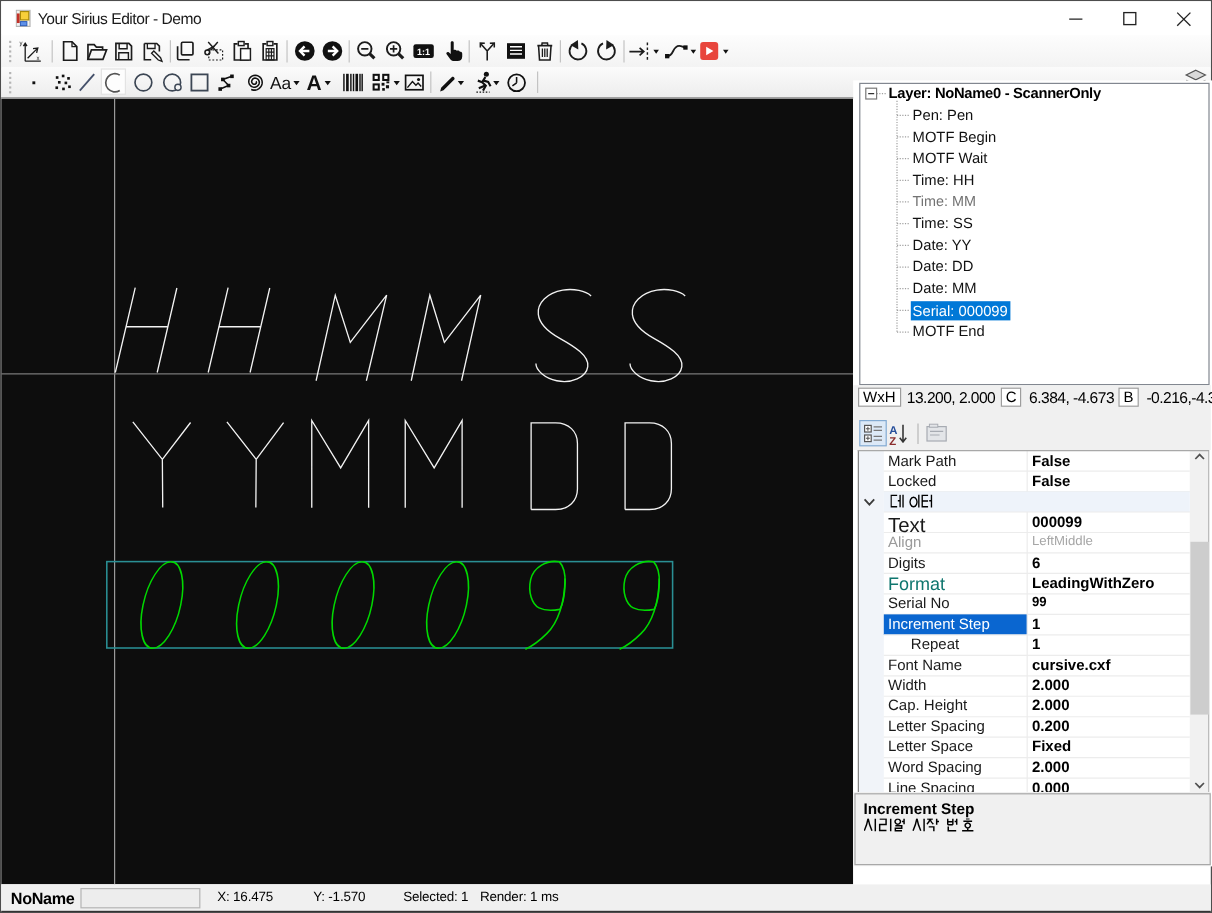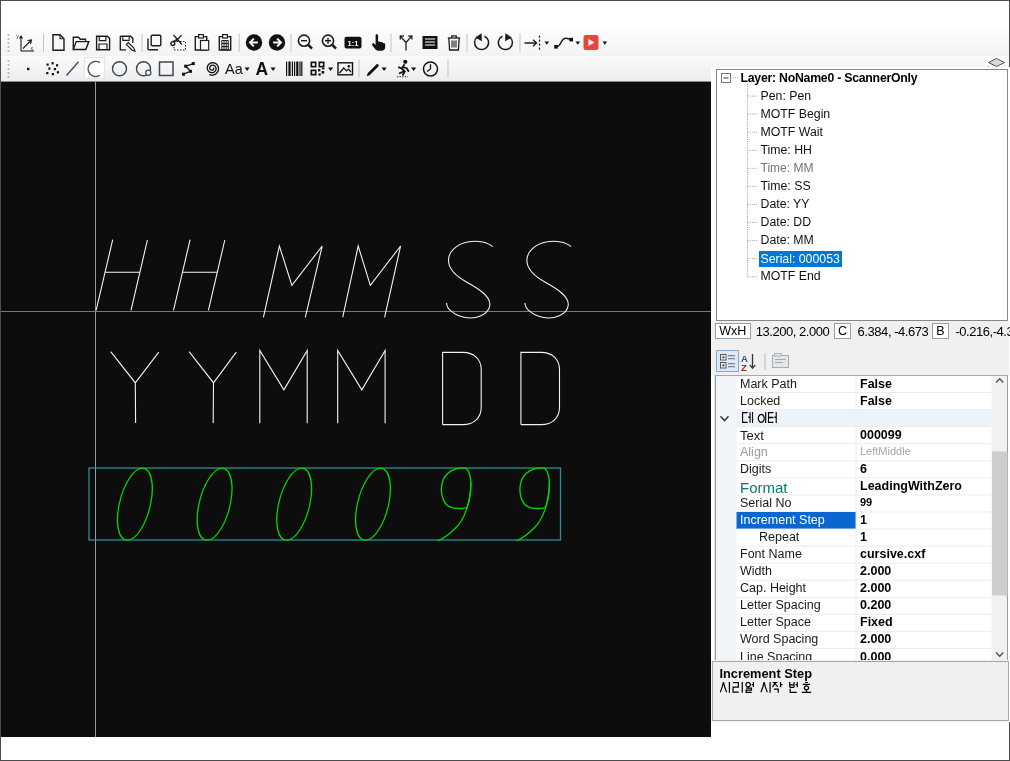--- a/index.html
+++ b/index.html
@@ -5,20 +5,37 @@
 * { margin:0; padding:0; box-sizing:border-box; }
 html,body { width:1010px; height:761px; overflow:hidden; background:#fff;
   font-family:"Liberation Sans", sans-serif; }
 .abs { position:absolute; }
 #win { position:absolute; left:0; top:0; width:1010px; height:761px;
   box-shadow: inset 0 0 0 1px #4d4d4d; background:#fff; overflow:hidden; }
 </style>
 </head>
 <body>
 <div id="win">
+  <div class="abs" style="left:1px;top:1px;width:1008px;height:28px;background:#fff;">
+    <svg class="abs" style="left:12px;top:7px" width="13" height="15" viewBox="0 0 13 15">
+      <rect x="0.5" y="0.5" width="11.5" height="13.5" fill="#f2f2f2" stroke="#b4b4b4" stroke-width="1"></rect>
+      <rect x="1" y="3.2" width="2.4" height="8" fill="#c23128"></rect>
+      <rect x="4" y="1.6" width="7" height="7" fill="#f7cf3a" stroke="#a88908" stroke-width="1"></rect>
+      <rect x="4" y="10" width="5.4" height="3.4" fill="#5e90e8" stroke="#2a5bb8" stroke-width="0.8"></rect>
+    </svg>
+    <div class="abs" style="left:30.5px;top:7px;font-size:13px;letter-spacing:-0.4px;color:#1a1a1a;">Your Sirius Editor - Demo</div>
+    <svg class="abs" style="left:880px;top:0" width="128" height="28" viewBox="0 0 128 28">
+      <g stroke="#222" stroke-width="1.1" fill="none">
+        <line x1="10" y1="15" x2="21" y2="15"></line>
+        <rect x="55.5" y="9.5" width="10" height="10"></rect>
+        <line x1="100" y1="9.5" x2="111" y2="20.5"></line>
+        <line x1="111" y1="9.5" x2="100" y2="20.5"></line>
+      </g>
+    </svg>
+  </div>
   <div class="abs" style="left:1px;top:29px;width:1008px;height:27px;background:linear-gradient(#fdfdfd,#f3f3f3);">
     <svg width="1008" height="27" viewBox="0 0 1008 27">
 <rect x="6.6" y="5" width="1.8" height="1.8" fill="#b5b5b5"></rect>
 <rect x="6.6" y="9" width="1.8" height="1.8" fill="#b5b5b5"></rect>
 <rect x="6.6" y="13" width="1.8" height="1.8" fill="#b5b5b5"></rect>
 <rect x="6.6" y="17" width="1.8" height="1.8" fill="#b5b5b5"></rect>
 <rect x="6.6" y="21" width="1.8" height="1.8" fill="#b5b5b5"></rect>
 <g stroke="#1c1c1c" fill="none" stroke-width="1.1">
           <path d="M20,22 L20,7.5 M18.5,9.5 L20,7 L21.5,9.5"></path>
           <path d="M20,22 L33,22"></path>
@@ -271,21 +288,21 @@
 <div style="position:absolute;left:24px;top:0.5px;font-size:12.3px;font-weight:bold;letter-spacing:-0.25px;white-space:nowrap;">Layer: NoName0 - ScannerOnly</div>
 <div style="position:absolute;left:44px;top:18.5px;font-size:12.3px;color:#111;white-space:nowrap;">Pen: Pen</div>
 <div style="position:absolute;left:44px;top:36.5px;font-size:12.3px;color:#111;white-space:nowrap;">MOTF Begin</div>
 <div style="position:absolute;left:44px;top:54.6px;font-size:12.3px;color:#111;white-space:nowrap;">MOTF Wait</div>
 <div style="position:absolute;left:44px;top:72.7px;font-size:12.3px;color:#111;white-space:nowrap;">Time: HH</div>
 <div style="position:absolute;left:44px;top:90.8px;font-size:12px;color:#737373;white-space:nowrap;">Time: MM</div>
 <div style="position:absolute;left:44px;top:108.8px;font-size:12.3px;color:#111;white-space:nowrap;">Time: SS</div>
 <div style="position:absolute;left:44px;top:126.9px;font-size:12.3px;color:#111;white-space:nowrap;">Date: YY</div>
 <div style="position:absolute;left:44px;top:145.0px;font-size:12.3px;color:#111;white-space:nowrap;">Date: DD</div>
 <div style="position:absolute;left:44px;top:163.0px;font-size:12.3px;color:#111;white-space:nowrap;">Date: MM</div>
-<div style="position:absolute;left:42px;top:180.7px;height:16px;background:#0078d7;color:#fff;font-size:12.3px;line-height:16px;padding:0 2px;white-space:nowrap;">Serial: 000053</div>
+<div style="position:absolute;left:42px;top:180.7px;height:16px;background:#0078d7;color:#fff;font-size:12.3px;line-height:16px;padding:0 2px;white-space:nowrap;">Serial: 000099</div>
 <div style="position:absolute;left:44px;top:199.2px;font-size:12.3px;color:#111;white-space:nowrap;">MOTF End</div>
     </div>
     <div class="abs" style="left:0;top:253.5px;width:298px;height:29px;background:#f0f0f0;">
       <div class="abs" style="left:3.7px;top:2px;width:36px;height:16.5px;background:#fff;border:1px solid #9d9d9d;font-size:12.5px;text-align:center;line-height:15px;">WxH</div>
       <div class="abs" style="left:44.7px;top:3.5px;font-size:13px;letter-spacing:-0.45px;white-space:nowrap;">13.200, 2.000</div>
       <div class="abs" style="left:123.1px;top:2px;width:17px;height:16.5px;background:#fff;border:1px solid #9d9d9d;font-size:12.5px;text-align:center;line-height:15px;">C</div>
       <div class="abs" style="left:146.6px;top:3.5px;font-size:13px;letter-spacing:-0.45px;white-space:nowrap;">6.384, -4.673</div>
       <div class="abs" style="left:220.9px;top:2px;width:17px;height:16.5px;background:#fff;border:1px solid #9d9d9d;font-size:12.5px;text-align:center;line-height:15px;">B</div>
       <div class="abs" style="left:244.4px;top:3.5px;font-size:13px;letter-spacing:-0.45px;white-space:nowrap;">-0.216,-4.38</div>
     </div>
@@ -348,21 +365,21 @@
         </svg>
 <div style="position:absolute;left:28.5px;top:2.0px;font-size:12.5px;color:#1a1a1a;white-space:nowrap;">Mark Path</div>
 <div style="position:absolute;left:148.5px;top:2.0px;font-size:12.5px;color:#000;font-weight:bold;white-space:nowrap;">False</div>
 <div style="position:absolute;left:28.5px;top:19.1px;font-size:12.5px;color:#1a1a1a;white-space:nowrap;">Locked</div>
 <div style="position:absolute;left:148.5px;top:19.1px;font-size:12.5px;color:#000;font-weight:bold;white-space:nowrap;">False</div>
 <svg style="position:absolute;left:30.0px;top:37.6px" width="50" height="14" viewBox="0 0 50 14">
           <g transform="scale(0.94,1.1)" stroke="#000" stroke-width="1.2" fill="none">
             <path d="M6,0.6 L0.6,0.6 L0.6,9.4 L6,9.4 M6.6,4.8 L8.6,4.8 M8.6,0.2 L8.6,9.8 M11.2,0 L11.2,10 M20.5,2.2 a3.1,3.6 0 1 0 0.001,0 Z M25.2,0 L25.2,10 M33.4,0.6 L28.2,0.6 L28.2,9.4 L33.4,9.4 M28.2,5 L33.4,5 M34.4,4.8 L36.4,4.8 M36.4,0 L36.4,10"></path>
           </g>
         </svg>
-<div style="position:absolute;left:28.5px;top:53.2px;font-size:13px;color:#1a1a1a;white-space:nowrap;">Text</div>
+<div style="position:absolute;left:28.5px;top:53.2px;font-size:17px;color:#1a1a1a;white-space:nowrap;">Text</div>
 <div style="position:absolute;left:148.5px;top:53.2px;font-size:12.5px;color:#000;font-weight:bold;white-space:nowrap;">000099</div>
 <div style="position:absolute;left:28.5px;top:70.2px;font-size:12.5px;color:#9b9b9b;white-space:nowrap;">Align</div>
 <div style="position:absolute;left:148.5px;top:70.2px;font-size:11px;color:#a6a6a6;font-weight:normal;white-space:nowrap;">LeftMiddle</div>
 <div style="position:absolute;left:28.5px;top:87.3px;font-size:12.5px;color:#1a1a1a;white-space:nowrap;">Digits</div>
 <div style="position:absolute;left:148.5px;top:87.3px;font-size:12.5px;color:#000;font-weight:bold;white-space:nowrap;">6</div>
 <div style="position:absolute;left:28.5px;top:104.4px;font-size:15px;color:#0f766e;white-space:nowrap;">Format</div>
 <div style="position:absolute;left:148.5px;top:104.4px;font-size:12.5px;color:#000;font-weight:bold;white-space:nowrap;">LeadingWithZero</div>
 <div style="position:absolute;left:28.5px;top:121.4px;font-size:12.5px;color:#1a1a1a;white-space:nowrap;">Serial No</div>
 <div style="position:absolute;left:148.5px;top:121.4px;font-size:11px;color:#000;font-weight:bold;white-space:nowrap;">99</div>
 <div style="position:absolute;left:28.5px;top:138.5px;font-size:12.5px;color:#fff;white-space:nowrap;">Increment Step</div>
@@ -387,13 +404,21 @@
     <div class="abs" style="left:0;top:592.5px;width:298px;height:62.5px;background:#f0f0f0;"></div>
     <div class="abs" style="left:0.5px;top:594px;width:297px;height:60px;background:#f0f0f0;border:1px solid #a8a8a8;">
       <div class="abs" style="left:7px;top:4px;font-size:12.8px;font-weight:bold;color:#000;">Increment Step</div>
       <svg class="abs" style="left:7px;top:20px" width="100" height="13" viewBox="0 0 100 13">
 <g transform="scale(1.07)" stroke="#000" stroke-width="1.15" fill="none">
             <path d="M3.2,0 C2.6,3.5 1.6,6.5 0.2,9.6 M3.2,0 C3.8,3.5 4.8,6.5 6.2,9.6 M8.8,0 L8.8,10 M12.2,0.5 L17.2,0.5 L17.2,4.8 L12.2,4.8 L12.2,9.5 L17.5,9.5 M20.8,0 L20.8,10 M26.3,0.4 a2.1,2.1 0 1 0 0.001,0 Z M29.6,2.4 L31.2,2.4 M31.2,0 L31.2,4.6 M24.4,5.8 L29.4,5.8 L29.4,7.6 L24.4,7.6 L24.4,9.7 L29.6,9.7 M41.2,0 C40.6,3.5 39.6,6.5 38.2,9.6 M41.2,0 C41.8,3.5 42.8,6.5 44.2,9.6 M46.8,0 L46.8,10 M49.2,0.4 L53.6,0.4 M51.4,0.4 C51.2,1.8 50.4,3.4 49,4.6 M51.4,0.6 C51.8,2 52.6,3.4 54,4.4 M56.6,0 L56.6,5 M56.6,2.4 L58.4,2.4 M50.4,6.6 L54.4,6.6 L54.4,10 M65.2,0 L65.2,5 M69.2,0 L69.2,5 M65.2,2.6 L69.2,2.6 M65.2,5 L69.2,5 M70.6,2.4 L72.2,2.4 M72.2,0 L72.2,5 M65.6,6.4 L65.6,9.6 L71.8,9.6 M79.4,0.3 L82.2,0.3 M77.4,2.2 L84.2,2.2 M80.8,3.6 a2.0,1.9 0 1 0 0.001,0 Z M80.8,7.6 L80.8,9.2 M76.4,9.6 L85.2,9.6"></path>
           </g>
       </svg>
     </div>
   </div>
+  <div class="abs" style="left:1px;top:737px;width:1008px;height:23px;background:#f0f0f0;border-bottom:1px solid #333;font-size:11.2px;letter-spacing:-0.15px;">
+    <div class="abs" style="left:8px;top:4px;font-weight:bold;font-size:13.5px;letter-spacing:-0.3px;">NoName</div>
+    <div class="abs" style="left:66px;top:3px;width:100px;height:17px;background:#ededed;border:1px solid #b5b5b5;"></div>
+    <div class="abs" style="left:180px;top:5px;">X: 16.475</div>
+    <div class="abs" style="left:260px;top:5px;">Y: -1.570</div>
+    <div class="abs" style="left:335px;top:5px;">Selected: 1</div>
+    <div class="abs" style="left:399px;top:5px;">Render: 1 ms</div>
+  </div>
 </div>
 
 </body></html>

